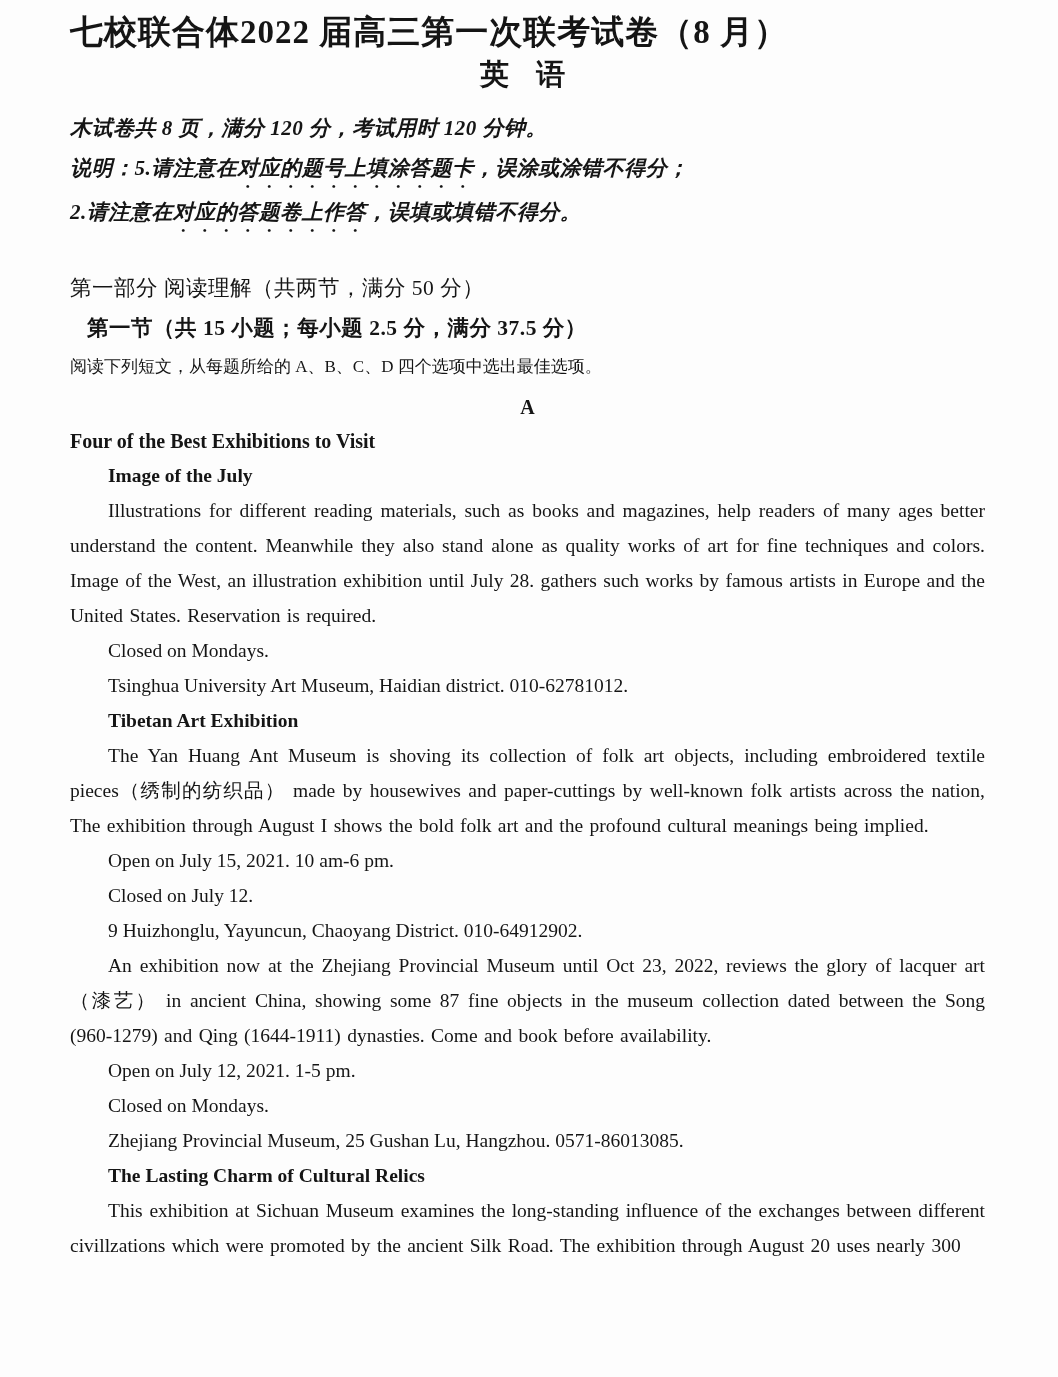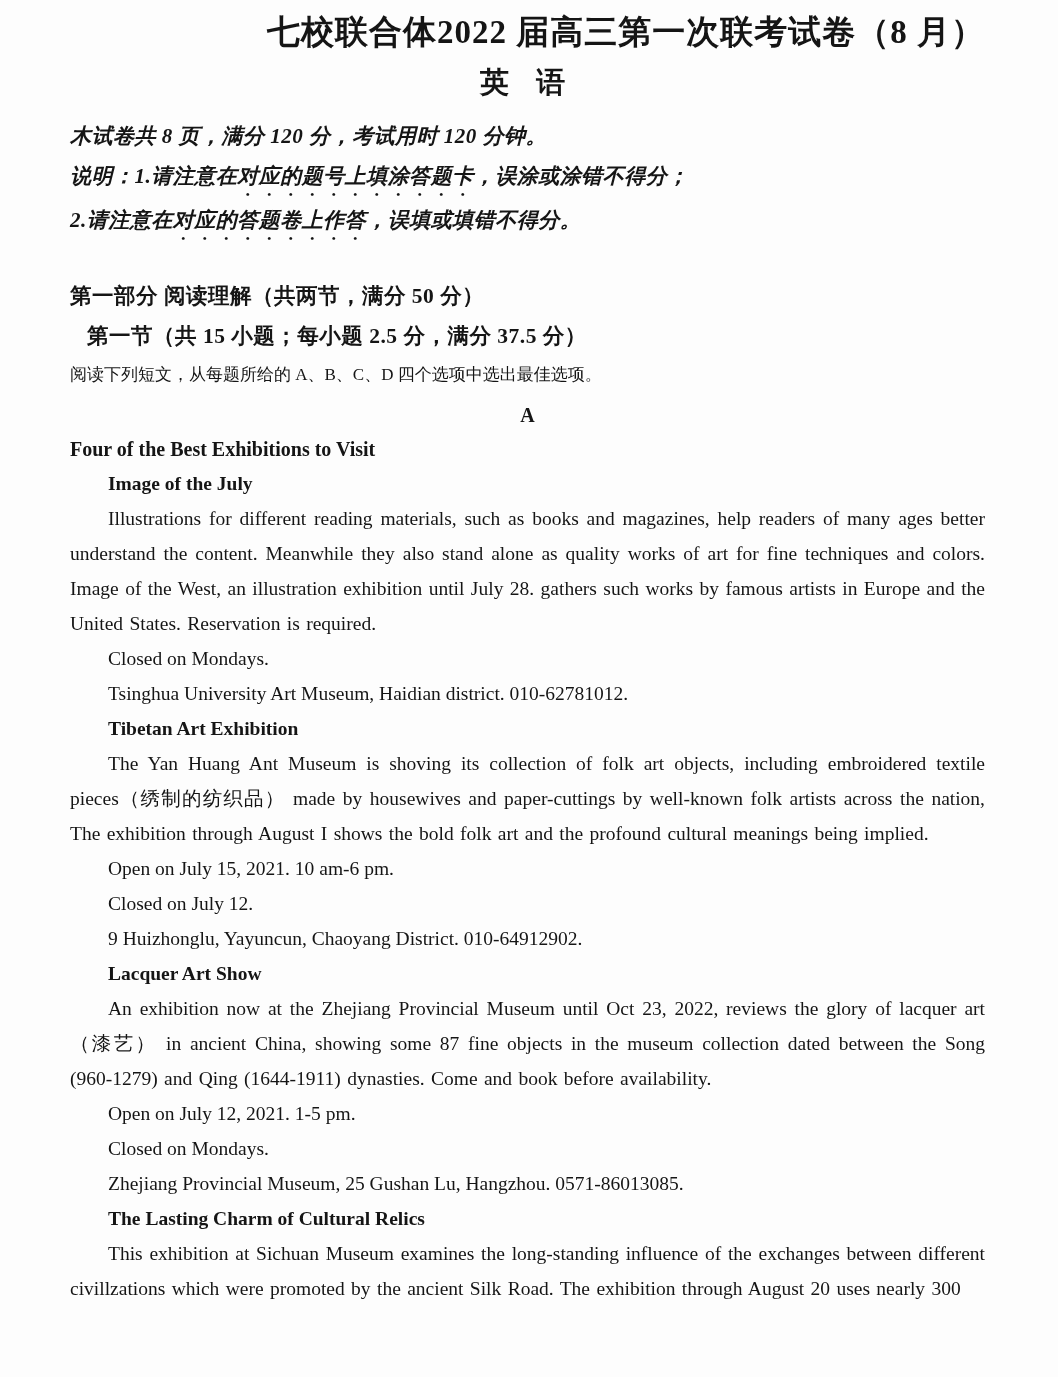--- a/index.html
+++ b/index.html
@@ -12,53 +12,52 @@
     width: 1058px;
     height: 1377px;
     background: #fdfdfd;
     box-sizing: border-box;
     padding: 10px 73px 0 70px;
     color: #151515;
     font-family: "Liberation Serif", serif;
     overflow: hidden;
   }
   .doc-title {
-    text-align: right;
+    text-align: left;
     font-size: 33px;
     line-height: 44px;
     font-weight: bold;
     letter-spacing: 1px;
     font-family: "Liberation Serif", serif;
   }
   .doc-subject {
     text-align: center;
     font-size: 29px;
     line-height: 40px;
     font-weight: bold;
     letter-spacing: 10px;
-    margin-top: 8px;
   }
   .notes { margin-top: 14px; }
   .note-line {
     font-size: 21px;
     font-weight: bold;
     line-height: 40px;
     letter-spacing: 0.5px;
     font-style: italic;
   }
   .emph {
     text-emphasis: filled dot;
     text-emphasis-position: under right;
     -webkit-text-emphasis: filled dot;
     -webkit-text-emphasis-position: under right;
   }
   .part-heading {
     margin-top: 32px;
     font-size: 21.5px;
-    font-weight: bold;
+    font-weight: normal;
     line-height: 40px;
     letter-spacing: 0.5px;
   }
   .node-heading {
     font-size: 21.5px;
     font-weight: bold;
     line-height: 40px;
     letter-spacing: 0.5px;
     margin-left: 17px;
   }
@@ -101,21 +100,21 @@
 </head>
 <body>
 
 <div class="page">
 
   <div class="doc-title">七校联合体2022 届高三第一次联考试卷（8 月）</div>
   <div class="doc-subject">英  语</div>
 
   <div class="notes">
     <div class="note-line">木试卷共 8 页，满分 120 分，考试用时 120 分钟。</div>
-    <div class="note-line"><span>说明：1.请注意在</span><span class="emph">对应的题号上填涂答题卡</span><span>，误涂或涂错不得分；</span></div>
+    <div class="note-line"><span>说明：5.请注意在</span><span class="emph">对应的题号上填涂答题卡</span><span>，误涂或涂错不得分；</span></div>
     <div class="note-line"><span>2.请注意在</span><span class="emph">对应的答题卷上作答</span><span>，误填或填错不得分。</span></div>
   </div>
 
   <div class="part-heading">第一部分  阅读理解（共两节，满分 50 分）</div>
   <div class="node-heading">第一节（共 15 小题；每小题 2.5 分，满分 37.5 分）</div>
   <div class="sec-instruction">阅读下列短文，从每题所给的 A、B、C、D 四个选项中选出最佳选项。</div>
 
   <div class="passage-label">A</div>
   <div class="passage-title">Four of the Best Exhibitions to Visit</div>
 
@@ -128,21 +127,20 @@
 
   <div>
     <div class="exh-heading">Tibetan Art Exhibition</div>
     <div class="exh-para">The Yan Huang Ant Museum is shoving its collection of folk art objects, including embroidered textile pieces（绣制的纺织品） made by housewives and paper-cuttings by well-known folk artists across the nation, The exhibition through August I shows the bold folk art and the profound cultural meanings being implied.</div>
     <div class="exh-detail">Open on July 15, 2021. 10 am-6 pm.</div>
     <div class="exh-detail">Closed on July 12.</div>
     <div class="exh-detail">9 Huizhonglu, Yayuncun, Chaoyang District. 010-64912902.</div>
   </div>
 
   <div>
-    <div class="exh-heading">Lacquer Art Show</div>
     <div class="exh-para">An exhibition now at the Zhejiang Provincial Museum until Oct 23, 2022, reviews the glory of lacquer art（漆艺） in ancient China, showing some 87 fine objects in the museum collection dated between the Song (960-1279) and Qing (1644-1911) dynasties. Come and book before availability.</div>
     <div class="exh-detail">Open on July 12, 2021. 1-5 pm.</div>
     <div class="exh-detail">Closed on Mondays.</div>
     <div class="exh-detail">Zhejiang Provincial Museum, 25 Gushan Lu, Hangzhou. 0571-86013085.</div>
   </div>
 
   <div>
     <div class="exh-heading">The Lasting Charm of Cultural Relics</div>
     <div class="exh-para">This exhibition at Sichuan Museum examines the long-standing influence of the exchanges between different civillzations which were promoted by the ancient Silk Road. The exhibition through August 20 uses nearly 300</div>
   </div>

